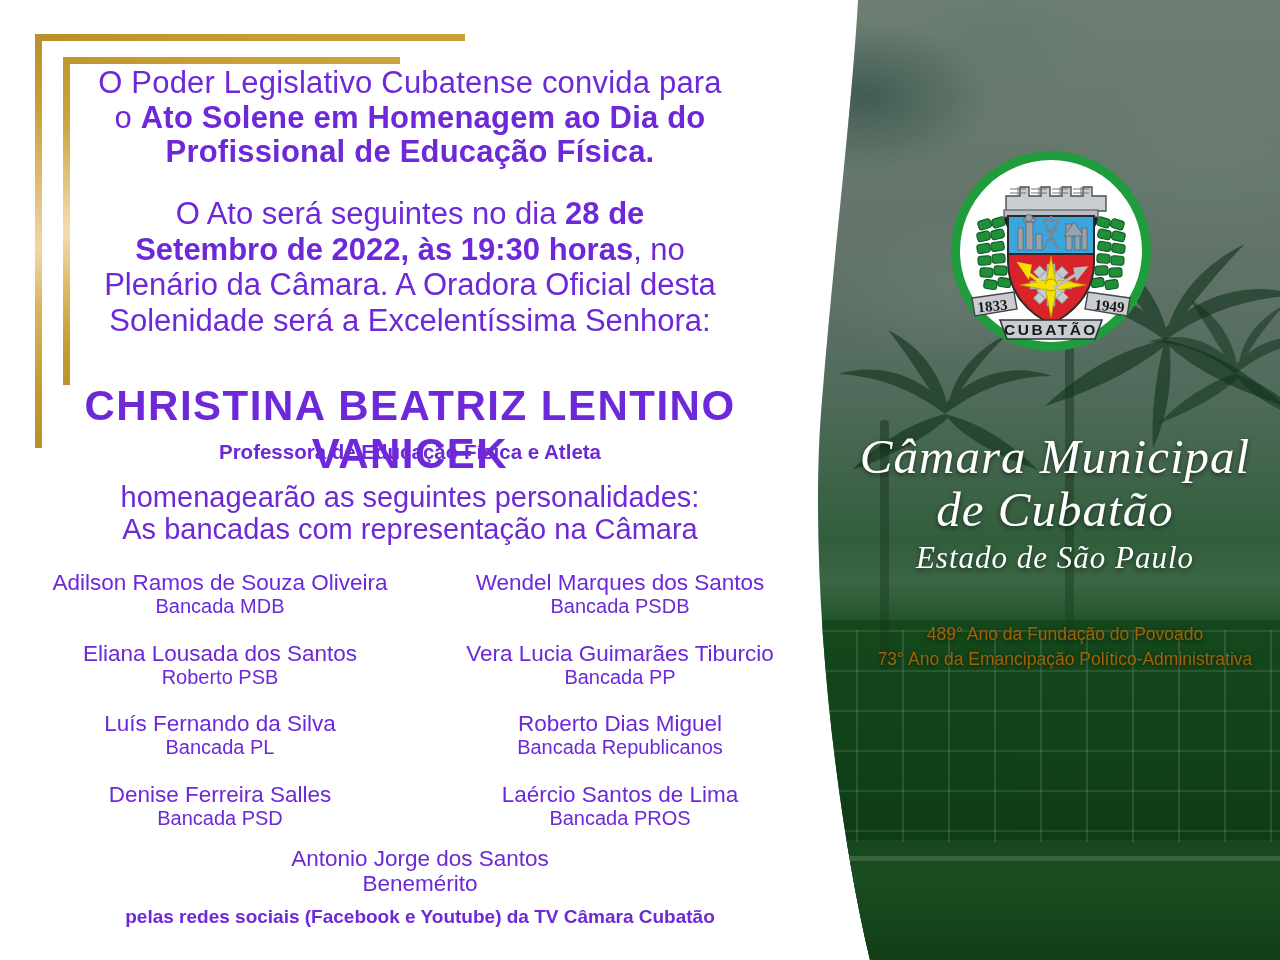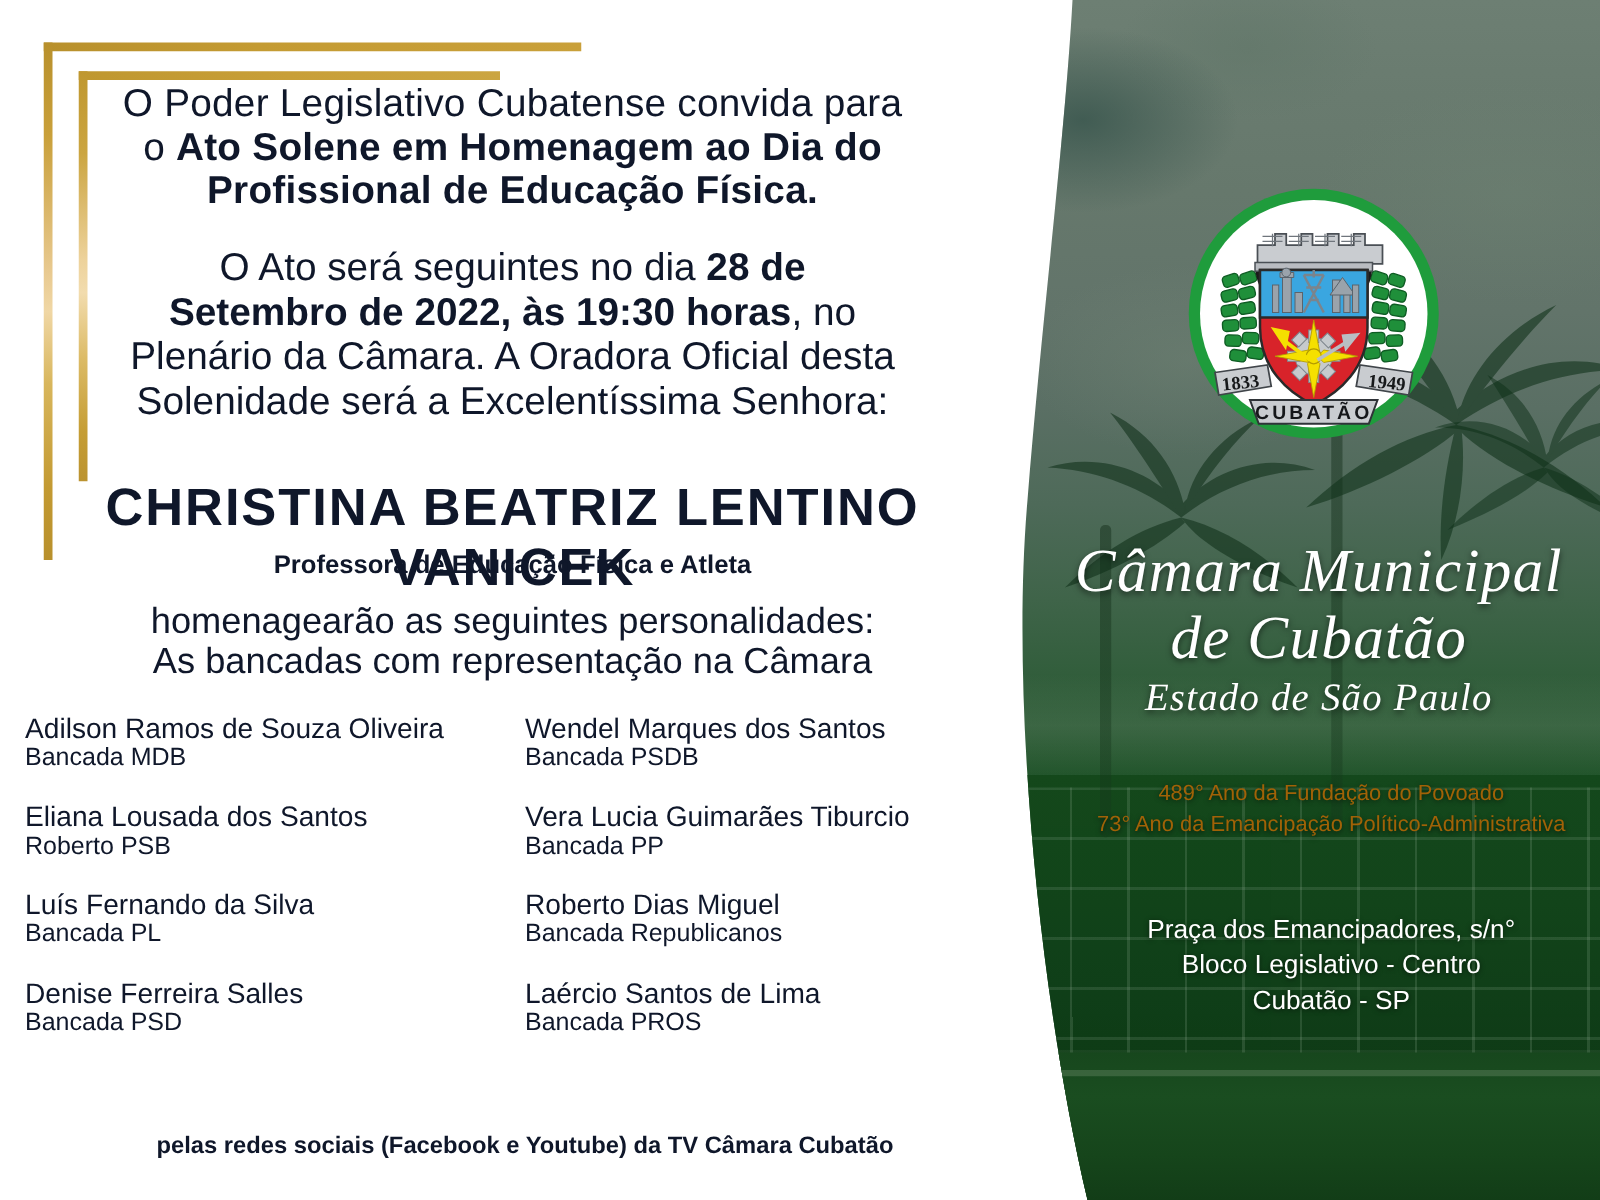--- a/index.html
+++ b/index.html
@@ -119,21 +119,21 @@
     text-shadow:0 1px 4px rgba(0,0,0,.6);
   }
   .addr {
     position:absolute; left:850px; top:730px; width:430px;
     text-align:center; color:#ffffff;
     font-size:21px; line-height:1.35;
     text-shadow:0 1px 4px rgba(0,0,0,.6);
   }
 
   
-  .left { position:absolute; left:0; top:0; width:820px; height:960px; color:#0f172a; }
+  .left { position:absolute; left:0; top:0; width:820px; height:960px; color:#6d28d9; }
   .intro { position:absolute; left:40px; top:66px; width:740px; text-align:center; line-height:1.12; }
   .intro .l { font-size:31px; font-weight:300; letter-spacing:.2px; }
   .intro .b { font-weight:bold; }
 
   .dateblk { position:absolute; left:40px; top:196px; width:740px; text-align:center; line-height:1.15; }
   .dateblk .l { font-size:31px; font-weight:300; }
   .dateblk .b { font-weight:bold; }
 
   .speaker {
     position:absolute; left:30px; top:382px; width:760px; text-align:center;
@@ -144,21 +144,21 @@
     font-size:20.5px; font-weight:bold;
   }
 
   .bancadas-intro {
     position:absolute; left:40px; top:482px; width:740px; text-align:center;
     font-size:29px; font-weight:300; line-height:1.1;
   }
 
   .cols { position:absolute; left:20px; top:570px; width:800px; display:flex; }
   .col { width:400px; }
-  .person { margin-bottom:23px; line-height:1.12; }
+  .person { text-align:center; margin-bottom:23px; line-height:1.12; }
   .person .nm { font-size:22.5px; }
   .person .bc { font-size:20px; }
 
   .solo {
     position:absolute; left:20px; top:846px; width:800px; text-align:center;
     font-size:22.5px; line-height:1.12;
   }
   .broadcast {
     position:absolute; left:20px; top:905px; width:800px; text-align:center;
     font-size:19px; font-weight:bold; line-height:1.25;
@@ -337,25 +337,20 @@
     <div class="script-1">Câmara Municipal</div>
     <div class="script-2">de Cubatão</div>
     <div class="script-3">Estado de São Paulo</div>
   </div>
 
   <div class="anniv">
     <div>489° Ano da Fundação do Povoado</div>
     <div>73° Ano da Emancipação Político-Administrativa</div>
   </div>
 
-  <div class="addr">
-    <div>Praça dos Emancipadores, s/n°</div>
-    <div>Bloco Legislativo - Centro</div>
-    <div>Cubatão - SP</div>
-  </div>
 
   <div class="gold-frame">
     <div class="gold-outer-h"></div>
     <div class="gold-outer-v"></div>
     <div class="gold-inner-h"></div>
     <div class="gold-inner-v"></div>
   </div>
 
   <div class="left">
 
@@ -413,19 +408,23 @@
           <div class="nm">Roberto Dias Miguel</div>
           <div class="bc">Bancada Republicanos</div>
         </div>
         <div class="person">
           <div class="nm">Laércio Santos de Lima</div>
           <div class="bc">Bancada PROS</div>
         </div>
       </div>
     </div>
 
+    <div class="solo">
+      <div>Antonio Jorge dos Santos</div>
+      <div>Benemérito</div>
+    </div>
 
     <div class="broadcast">
       <div>pelas redes sociais (Facebook e Youtube) da TV Câmara Cubatão</div>
     </div>
 
   </div>
 </div>
 
 </body></html>

